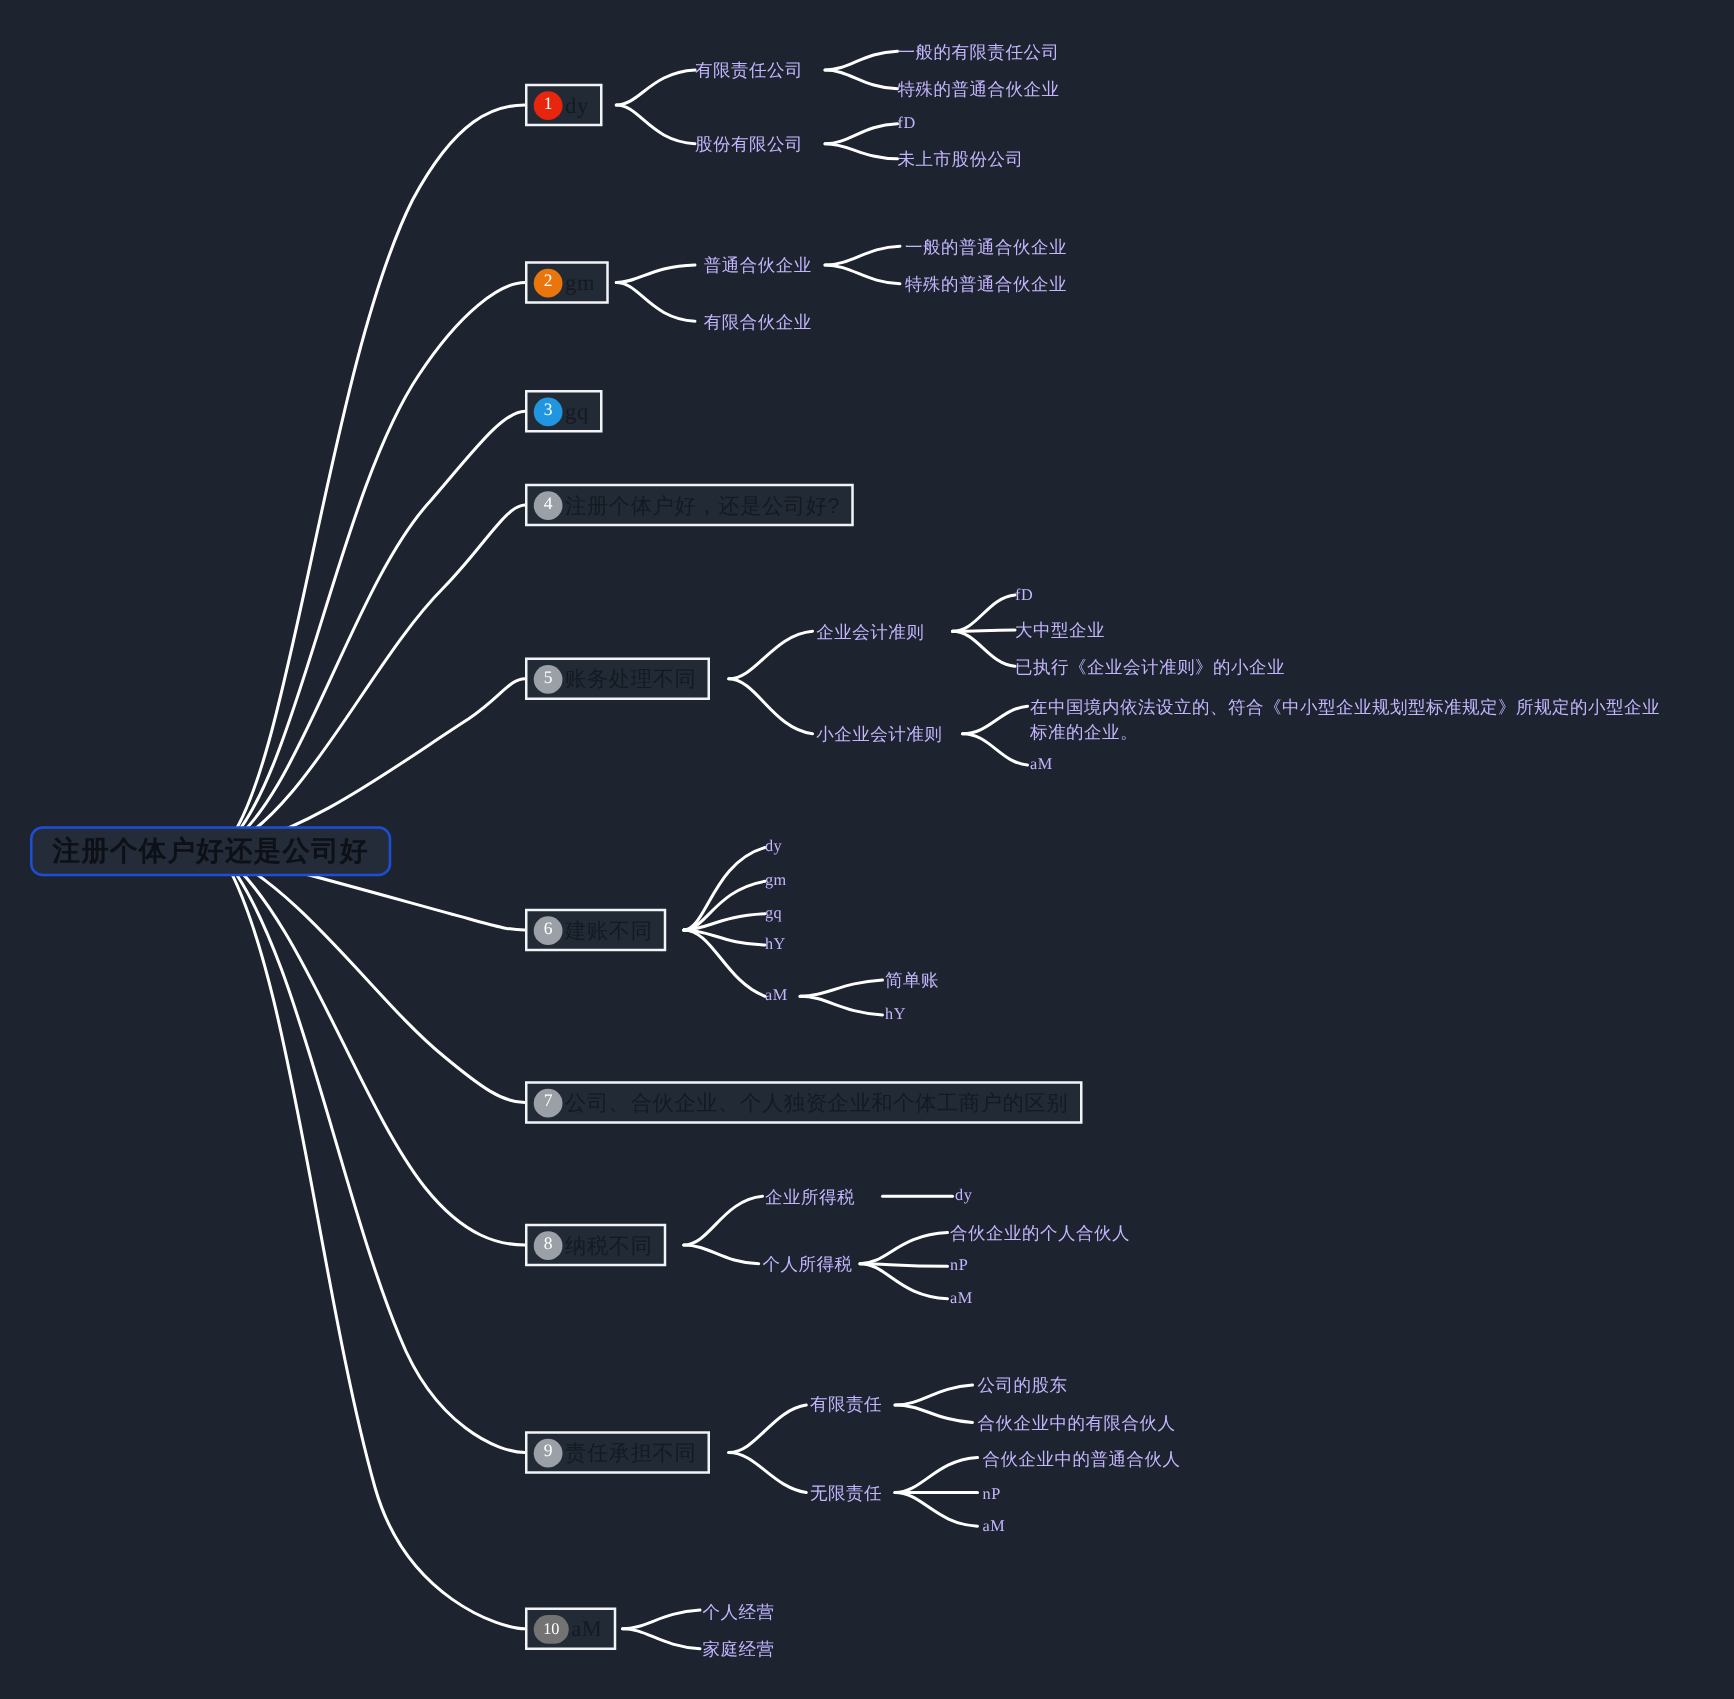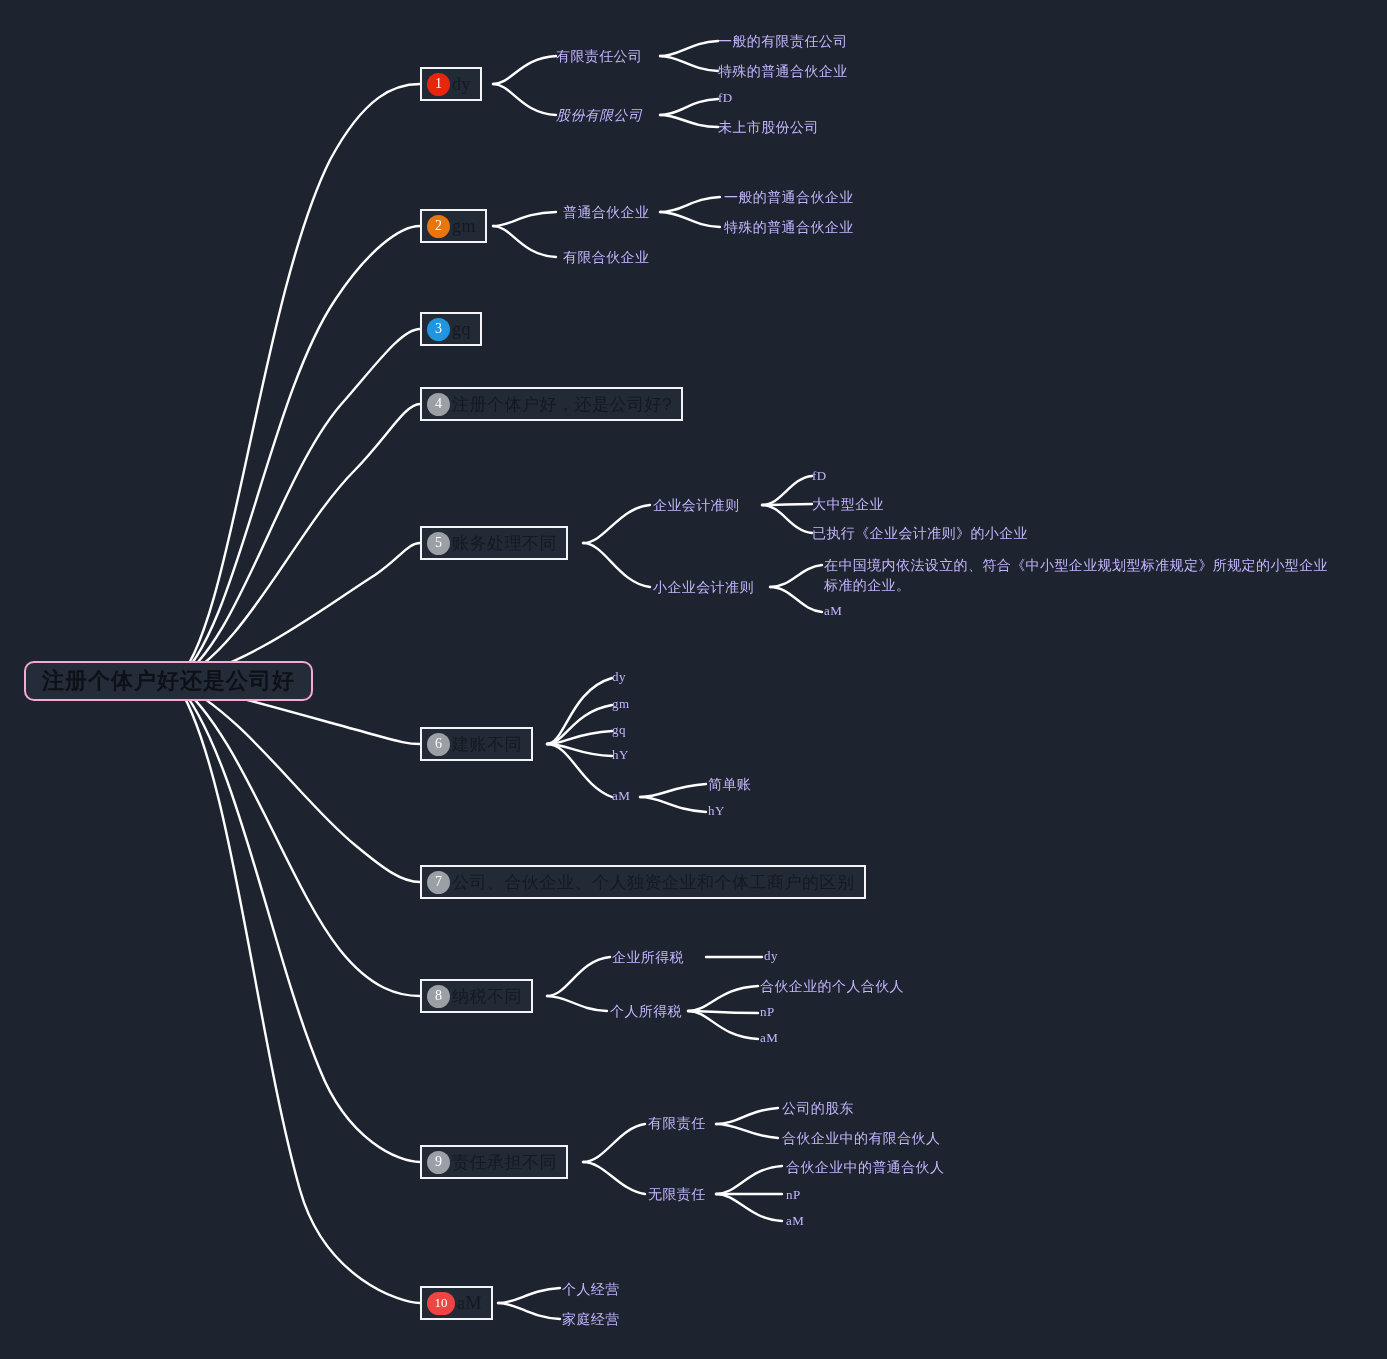--- a/index.html
+++ b/index.html
@@ -37,21 +37,21 @@
   
   .root-node {
     position: absolute;
     left: 24px;
     top: 661px;
     height: 40px;
     box-sizing: border-box;
     display: flex;
     align-items: center;
     padding: 0 16px;
-    border: 2px solid #f9a8d4;
+    border: 2px solid #1d4ed8;
     border-radius: 10px;
     background: #242c39;
     color: #0d1017;
     font-size: 22px;
     font-weight: bold;
     letter-spacing: 1px;
     white-space: nowrap;
   }
 
   
@@ -180,21 +180,21 @@
 
     <div class="root-node">
       <span>注册个体户好还是公司好</span>
     </div>
 
     <div class="main-node" style="left:420px; top:67px;">
       <span class="badge" style="background:#e8260d;">1</span>
       <span class="node-label latin">dy</span>
     </div>
     <div class="leaf" style="left:556px; top:46px;">有限责任公司</div>
-    <div class="leaf" style="left:556px; top:105px;font-style:italic;">股份有限公司</div>
+    <div class="leaf" style="left:556px; top:105px;">股份有限公司</div>
     <div class="leaf" style="left:718px; top:31px;">一般的有限责任公司</div>
     <div class="leaf" style="left:718px; top:61px;">特殊的普通合伙企业</div>
     <div class="leaf latin" style="left:718px; top:89px;">fD</div>
     <div class="leaf" style="left:718px; top:117px;">未上市股份公司</div>
 
     <div class="main-node" style="left:420px; top:209px;">
       <span class="badge" style="background:#e8760d;">2</span>
       <span class="node-label latin">gm</span>
     </div>
     <div class="leaf" style="left:563px; top:202px;">普通合伙企业</div>
@@ -258,20 +258,20 @@
     </div>
     <div class="leaf" style="left:648px; top:1113px;">有限责任</div>
     <div class="leaf" style="left:648px; top:1184px;">无限责任</div>
     <div class="leaf" style="left:782px; top:1098px;">公司的股东</div>
     <div class="leaf" style="left:782px; top:1128px;">合伙企业中的有限合伙人</div>
     <div class="leaf" style="left:786px; top:1157px;">合伙企业中的普通合伙人</div>
     <div class="leaf latin" style="left:786px; top:1186px;">nP</div>
     <div class="leaf latin" style="left:786px; top:1212px;">aM</div>
 
     <div class="main-node" style="left:420px; top:1286px;">
-      <span class="badge wide" style="background:#ef4444;">10</span>
+      <span class="badge wide" style="background:#737373;">10</span>
       <span class="node-label latin">aM</span>
     </div>
     <div class="leaf" style="left:562px; top:1279px;">个人经营</div>
     <div class="leaf" style="left:562px; top:1309px;">家庭经营</div>
 
   </div>
 </div>
 
 </body></html>

